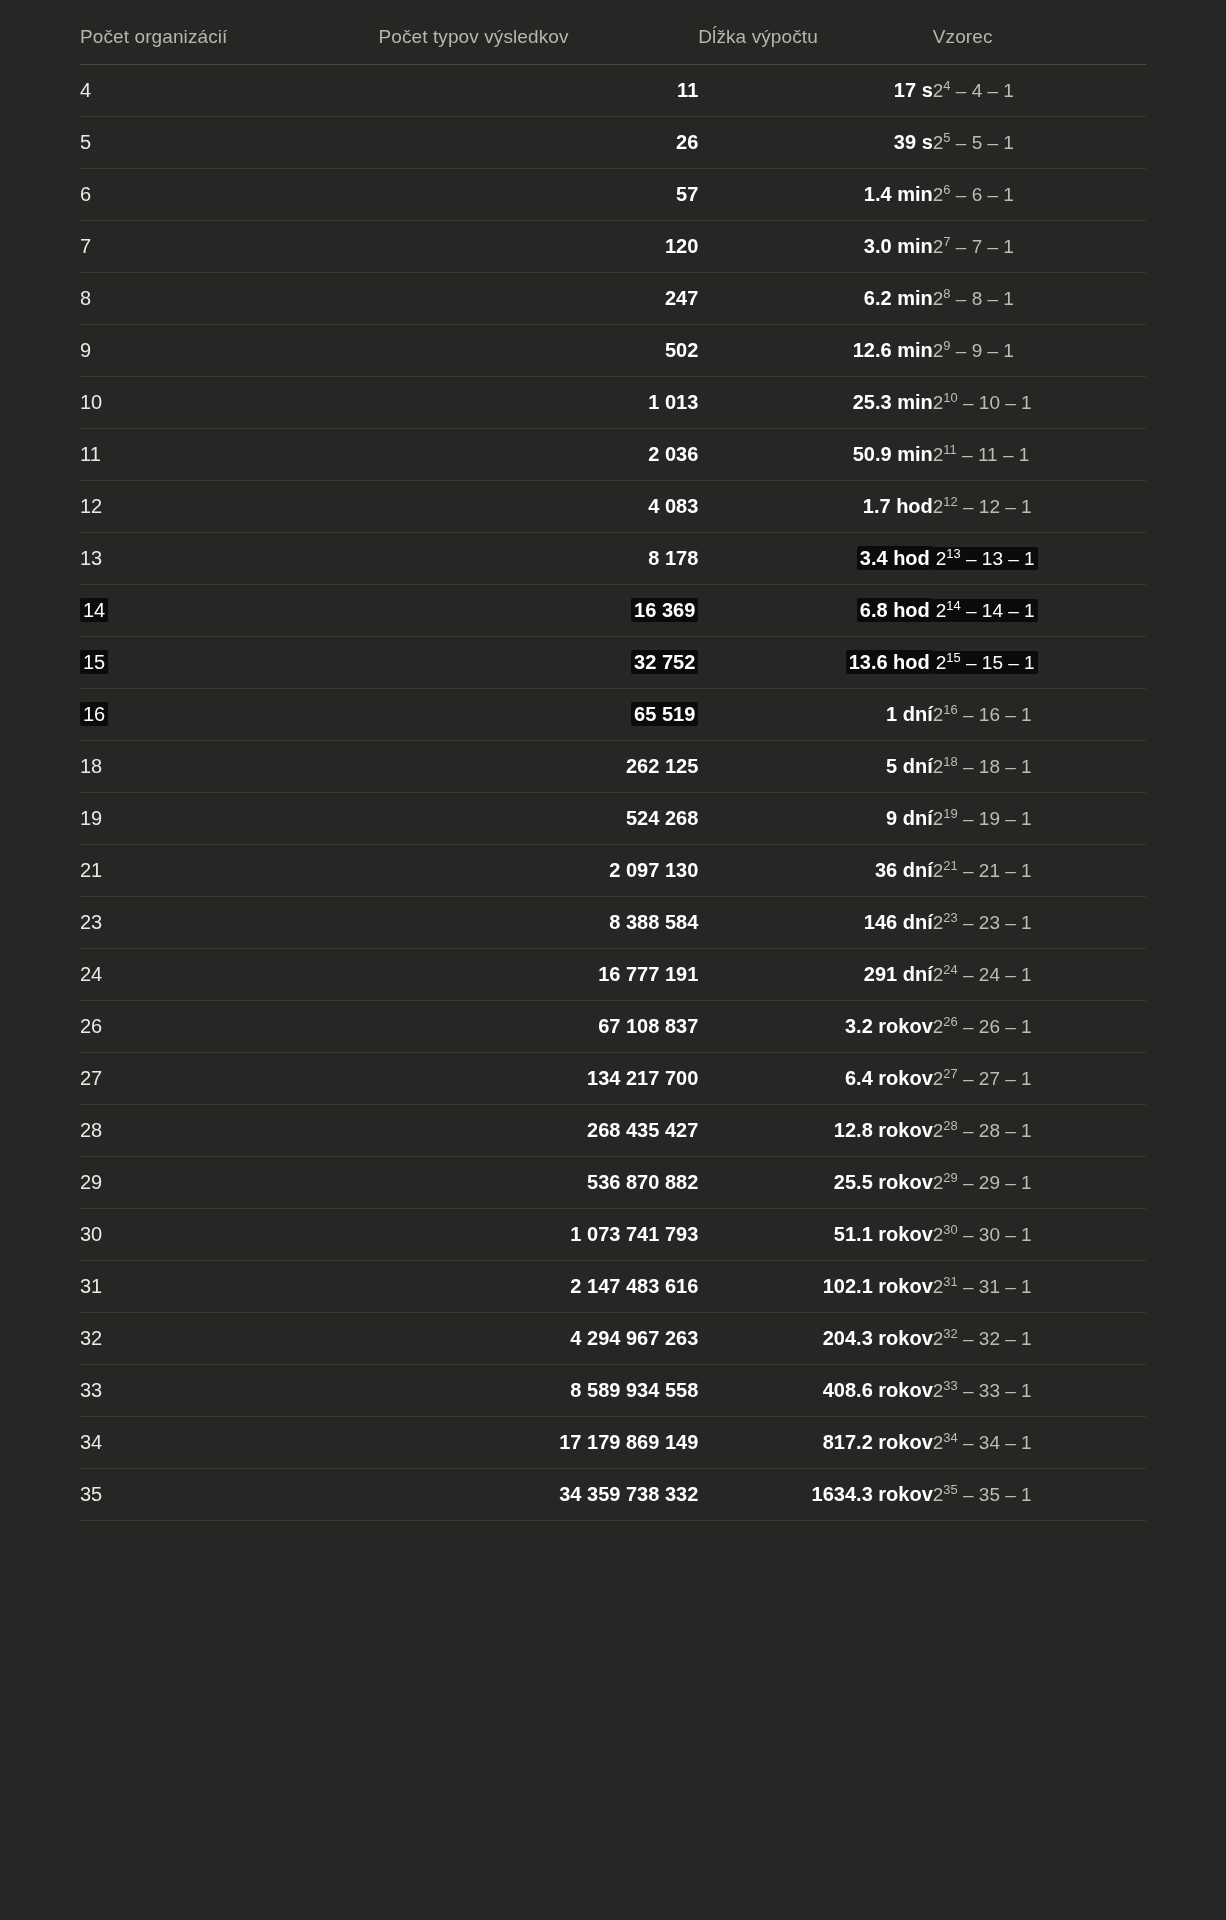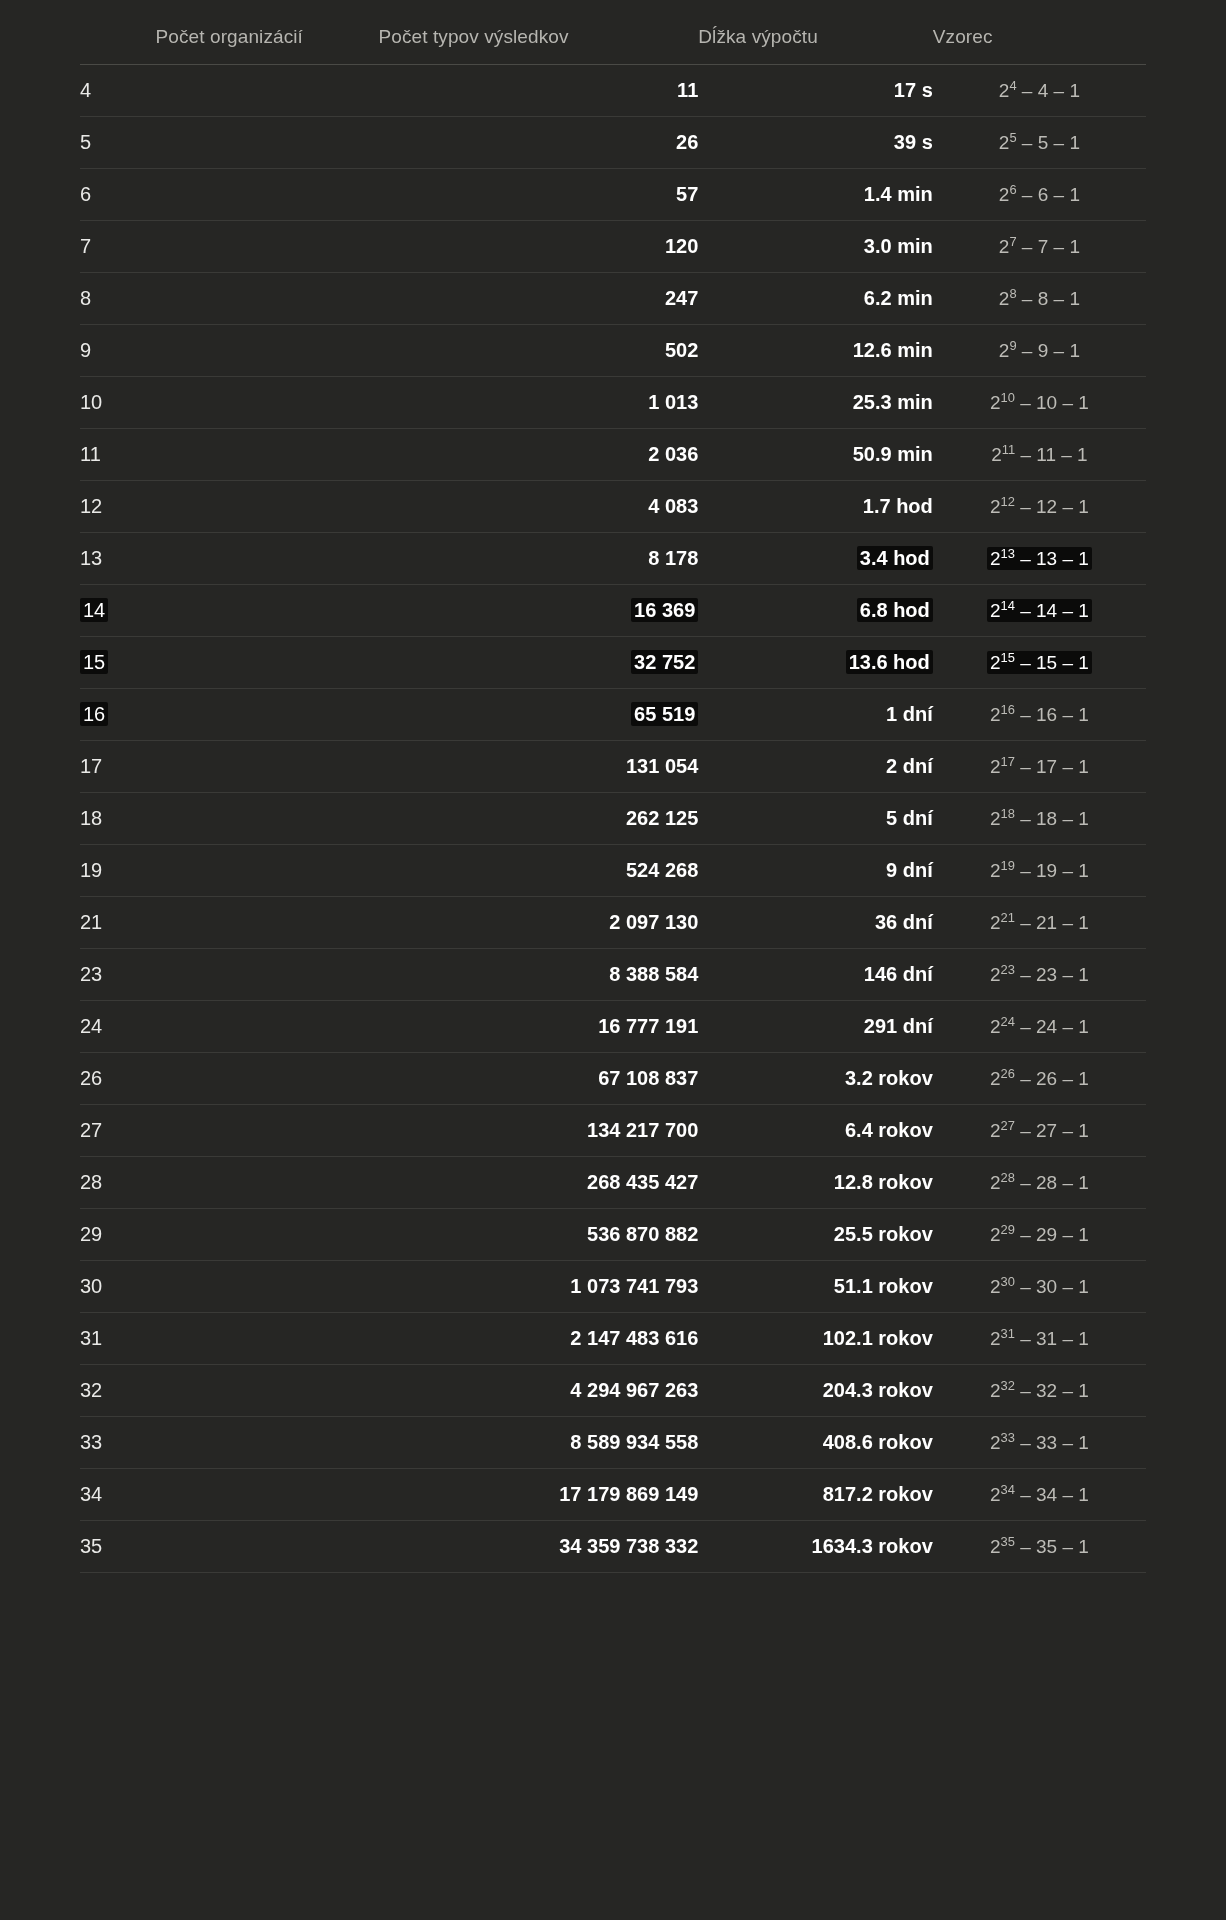--- a/index.html
+++ b/index.html
@@ -33,41 +33,41 @@
 
   thead th {
     font-size: 19px;
     font-weight: 400;
     color: #b6b5b0;
     padding: 26px 0 16px 0;
     border-bottom: 1px solid #4a4a46;
     vertical-align: bottom;
     letter-spacing: 0.1px;
   }
-  th.left  { text-align: center; }
+  th.left  { text-align: left; }
   th.right { text-align: left; }
 
   tbody td {
     font-size: 20px;
     padding: 14px 0;
     border-bottom: 1px solid #3a3a37;
     vertical-align: middle;
   }
   td.org {
     text-align: left;
     color: #e9e9e7;
     font-weight: 400;
   }
   td.res, td.time {
     text-align: right;
     color: #ffffff;
     font-weight: 700;
   }
   td.formula {
-    text-align: center;
+    text-align: left;
     color: #bdbcb7;
     font-weight: 400;
     font-size: 19px;
     white-space: nowrap;
   }
   td.formula sup {
     font-size: 0.68em;
     vertical-align: super;
     line-height: 0;
   }
@@ -173,26 +173,20 @@
           <td class="time"><span class="hl">13.6 hod</span></td>
           <td class="formula"><span class="hl">2<sup>15</sup> – 15 – 1</span></td>
         </tr>
         <tr>
           <td class="org"><span class="hl">16</span></td>
           <td class="res"><span class="hl">65 519</span></td>
           <td class="time">1 dní</td>
           <td class="formula"><span>2<sup>16</sup> – 16 – 1</span></td>
         </tr>
         <tr>
-          <td class="org">17</td>
-          <td class="res">131 054</td>
-          <td class="time">2 dní</td>
-          <td class="formula"><span>2<sup>17</sup> – 17 – 1</span></td>
-        </tr>
-        <tr>
           <td class="org">18</td>
           <td class="res">262 125</td>
           <td class="time">5 dní</td>
           <td class="formula"><span>2<sup>18</sup> – 18 – 1</span></td>
         </tr>
         <tr>
           <td class="org">19</td>
           <td class="res">524 268</td>
           <td class="time">9 dní</td>
           <td class="formula"><span>2<sup>19</sup> – 19 – 1</span></td>

